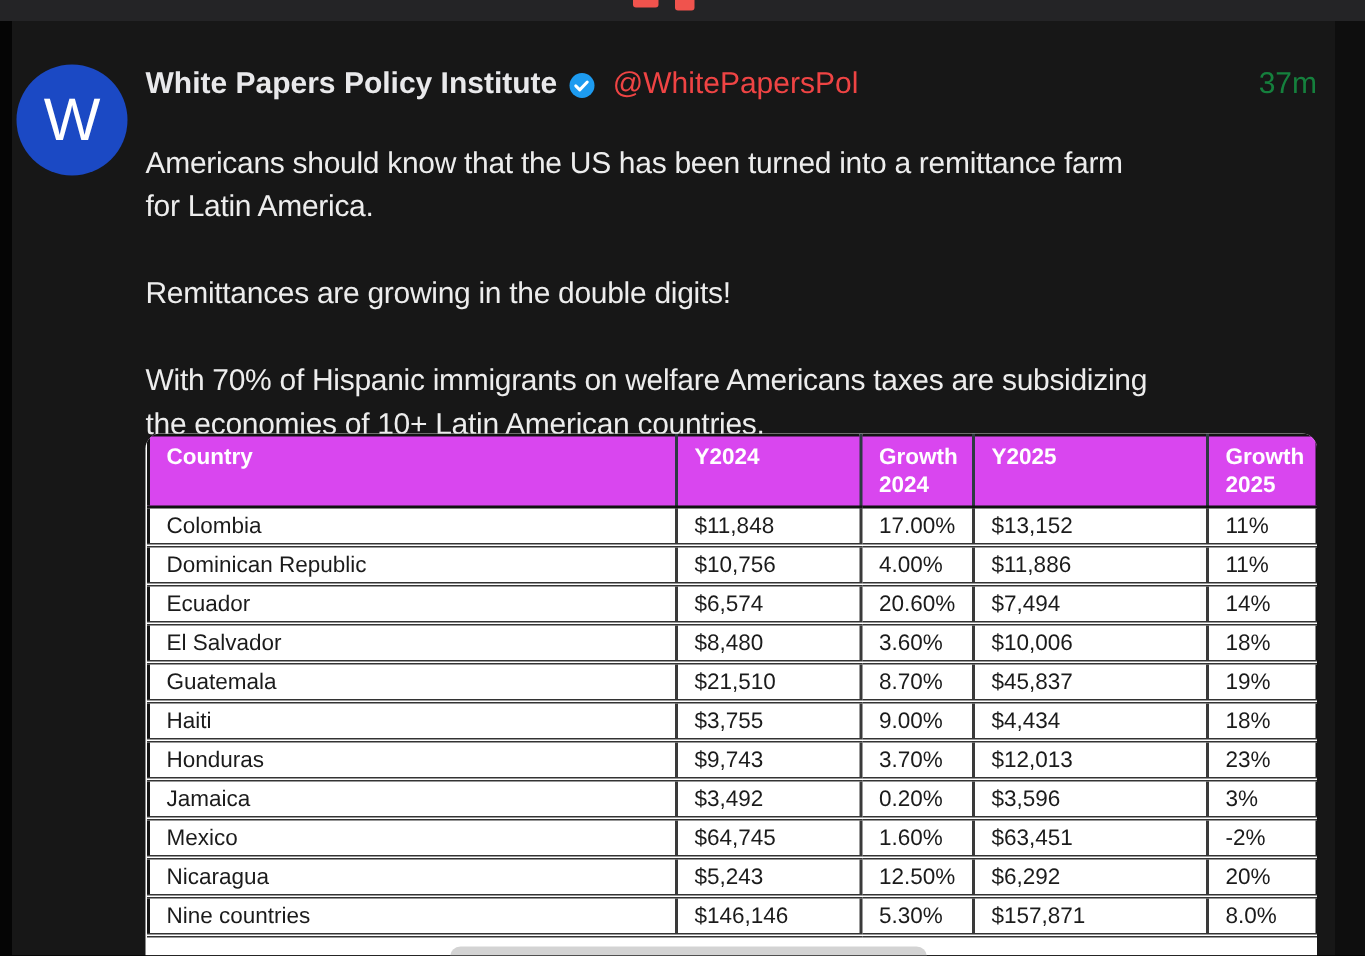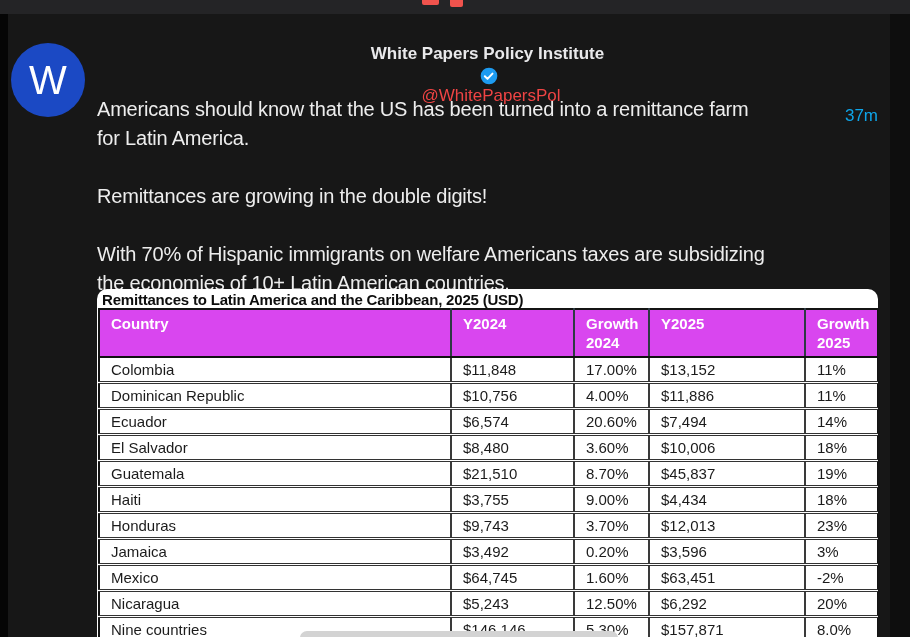--- a/index.html
+++ b/index.html
@@ -26,26 +26,26 @@
   .avatar {
     position:absolute; left:11px; top:43px; width:74px; height:74px;
     border-radius:50%; background:#1b49c4; color:#fff;
     display:flex; align-items:center; justify-content:center;
     font-size:40px; font-weight:300; cursor:pointer;
     font-family:"Liberation Sans", sans-serif;
   }
 
   .author-row {
     position:absolute; left:97px; top:44px; width:781px; height:24px;
-    display:flex; align-items:center; font-size:17px; white-space:nowrap;flex-direction:column;
+    display:flex; align-items:center; font-size:20px; white-space:nowrap;
   }
   .author-name { color:#e9e9eb; font-weight:bold; cursor:pointer; }
   .verified { margin:2px 4px 0 6px; display:flex; align-items:center; }
   .author-handle { color:#ef4444; margin-left:7px; cursor:pointer; }
-  .tweet-time { color:#0ea5e9; margin-left:auto; cursor:pointer; }
+  .tweet-time { color:#15803d; margin-left:auto; cursor:pointer; }
 
   .tweet-body { position:absolute; left:97px; top:66px; width:782px; color:#ededed; }
   .tweet-body p {
     font-size:20px; line-height:29px; white-space:pre-line; margin-top:29px;
     letter-spacing:-0.2px;
   }
   .tweet-body p:first-child { }
 
   .table-card {
     position:absolute; left:97px; top:289px; width:781px; height:348px;
@@ -112,21 +112,20 @@
 
   <div class="tweet-body">
     <p>Americans should know that the US has been turned into a remittance farm
 for Latin America.</p>
     <p>Remittances are growing in the double digits!</p>
     <p>With 70% of Hispanic immigrants on welfare Americans taxes are subsidizing
 the economies of 10+ Latin American countries.</p>
   </div>
 
   <div class="table-card">
-    <div class="table-title">Remittances to Latin America and the Caribbean, 2025 (USD)</div>
     <table class="remit">
       <colgroup>
         <col class="c0">
           <col class="c1">
           <col class="c2">
           <col class="c3">
           <col class="c4">
       </colgroup>
       <thead>
         <tr>

